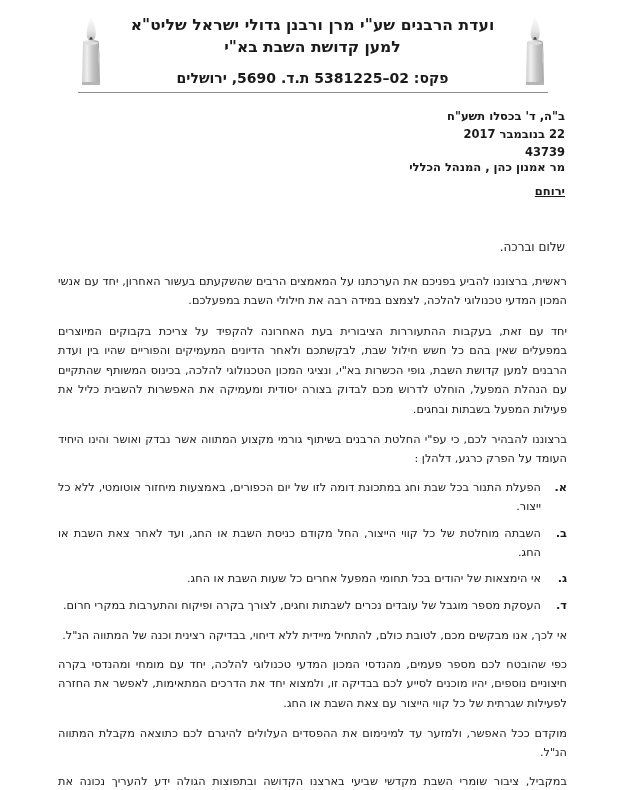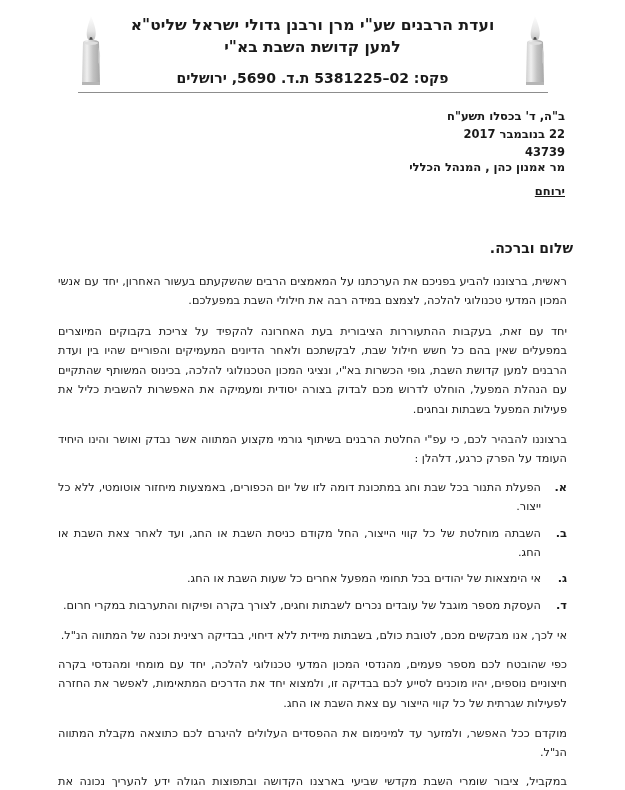--- a/index.html
+++ b/index.html
@@ -114,23 +114,23 @@
   .addr-city {
     font-weight: bold;
     text-decoration: underline;
     display: inline-block;
     margin-top: 5px;
   }
 
   .greeting {
     position: absolute;
     top: 240px;
-    right: 52px;
-    font-size: 14px;
-    font-weight: bold;
+    right: 60px;
+    font-size: 12px;
+    font-weight: normal;
   }
 
   
   .body-wrap {
     position: absolute;
     top: 272px;
     right: 58px;
     left: 58px;
     font-size: 11.3px;
     line-height: 1.72;
@@ -256,20 +256,20 @@
       <li>
         <span class="marker">ג.</span>
         <span>אי הימצאות של יהודים בכל תחומי המפעל אחרים כל שעות השבת או החג.</span>
       </li>
       <li>
         <span class="marker">ד.</span>
         <span>העסקת מספר מוגבל של עובדים נכרים לשבתות וחגים, לצורך בקרה ופיקוח והתערבות במקרי חרום.</span>
       </li>
     </ul>
 
-    <p class="para tight">אי לכך, אנו מבקשים מכם, לטובת כולם, בשבתות מיידית ללא דיחוי, בבדיקה רצינית וכנה של המתווה הנ"ל.</p>
+    <p class="para tight">אי לכך, אנו מבקשים מכם, לטובת כולם, להתחיל מיידית ללא דיחוי, בבדיקה רצינית וכנה של המתווה הנ"ל.</p>
     <p class="para">כפי שהובטח לכם מספר פעמים, מהנדסי המכון המדעי טכנולוגי להלכה, יחד עם מומחי ומהנדסי בקרה חיצוניים נוספים, יהיו מוכנים לסייע לכם בבדיקה זו, ולמצוא יחד את הדרכים המתאימות, לאפשר את החזרה לפעילות שגרתית של כל קווי הייצור עם צאת השבת או החג.</p>
     <p class="para tight">מוקדם ככל האפשר, ולמזער עד למינימום את ההפסדים העלולים להיגרם לכם כתוצאה מקבלת המתווה הנ"ל.</p>
     <p class="para nogap">במקביל, ציבור שומרי השבת מקדשי שביעי בארצנו הקדושה ובתפוצות הגולה ידע להעריך נכונה את מאמציכם ומסירותכם למען קדושת השבת, וישתדלו בכל דרך אפשרית לסייע בידכם להביא לשגשוג המפעל, אם בהגברת צריכת הבקבוקים מתוצרתכם וקריאה לציבור הרחב, כולל יקבים ומפעלים אחרים, לעשות כן, ואם בדרכים חוקיות ואמצעים ממשלתיים ואחרים, באמצעות הנציגים החרדים והמסורתיים בכנסת ובממשלה שקדושת השבת קרובה לליבם.</p>
 
   </div>
 
 </div>
 
 </body></html>

